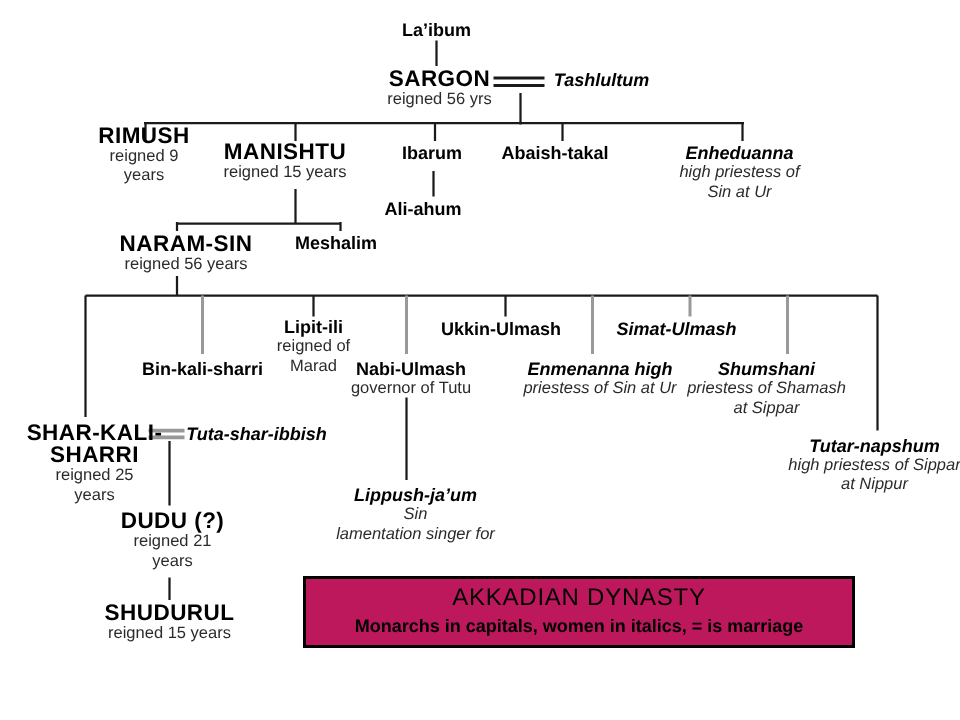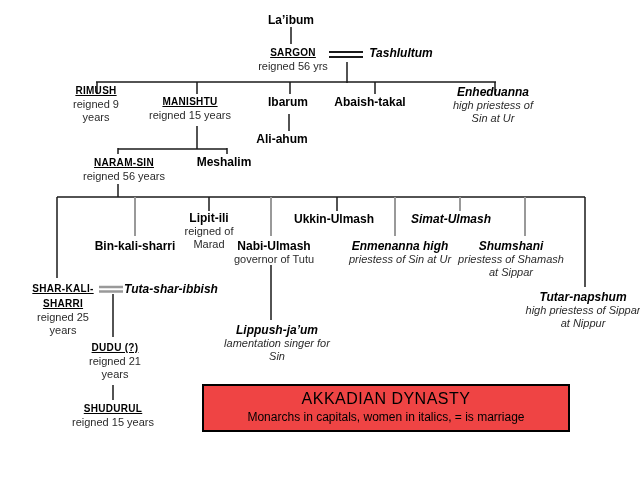--- a/index.html
+++ b/index.html
@@ -3,30 +3,30 @@
 <meta charset="utf-8">
 <style>
   html,body{margin:0;padding:0;background:#fff;}
   .stage{
     position:relative;width:640px;height:480px;background:#fff;overflow:hidden;
     font-family:"Liberation Sans","DejaVu Sans",sans-serif;color:#000;
   }
   .lines{position:absolute;left:0;top:0;width:640px;height:480px;}
   .node{position:absolute;transform:translateX(-50%);text-align:center;white-space:nowrap;}
   .nm{display:block;font-weight:bold;font-size:12px;line-height:14px;color:#000;}
-  .nm.caps{font-size:10px;line-height:15px;letter-spacing:.3px;text-decoration:underline;}
+  .nm.caps{font-size:15px;line-height:15px;letter-spacing:.3px;}
   .fem .nm{font-style:italic;}
   .dt{display:block;font-size:11px;line-height:13px;color:#2b2b2b;font-weight:normal;}
   .dt.it{font-style:italic;}
   .legend{
     position:absolute;left:202px;top:384px;width:368px;height:48px;
-    border:2px solid #000;background:#ef4444;text-align:center;box-sizing:border-box;
+    border:2px solid #000;background:#be185d;text-align:center;box-sizing:border-box;
   }
   .legend-title{font-size:16px;letter-spacing:.5px;margin-top:4px;line-height:17px;}
-  .legend-sub{font-size:12px;font-weight:normal;margin-top:4px;line-height:13px;}
+  .legend-sub{font-size:12px;font-weight:bold;margin-top:4px;line-height:13px;}
 </style>
 </head>
 <body>
 
 <div class="stage">
 
   <svg class="lines" viewBox="0 0 640 480" xmlns="http://www.w3.org/2000/svg">
     <g stroke="#1a1a1a" stroke-width="1.5">
       <line x1="291" y1="27" x2="291" y2="44"></line>
       <line x1="347" y1="62" x2="347" y2="83"></line>
@@ -97,21 +97,21 @@
   </div>
 
   <div class="node" style="left:282px;top:132px">
     <span class="nm">Ali-ahum</span>
   </div>
 
   <div class="node" style="left:370px;top:95px">
     <span class="nm">Abaish-takal</span>
   </div>
 
-  <div class="node fem" style="left:493px;top:85px">
+  <div class="node fem" style="left:493px;top:95px">
     <span class="nm">Enheduanna</span>
     <span class="dt it">high priestess of</span>
     <span class="dt it">Sin at Ur</span>
   </div>
 
   <div class="node" style="left:124px;top:155px">
     <span class="nm caps">NARAM-SIN</span>
     <span class="dt">reigned 56 years</span>
   </div>
 
@@ -176,22 +176,22 @@
     <span class="dt">years</span>
   </div>
 
   <div class="node" style="left:113px;top:401px">
     <span class="nm caps">SHUDURUL</span>
     <span class="dt">reigned 15 years</span>
   </div>
 
   <div class="node fem" style="left:277px;top:323px">
     <span class="nm">Lippush-ja’um</span>
+    <span class="dt it">Sin</span>
     <span class="dt it">lamentation singer for</span>
-    <span class="dt it">Sin</span>
   </div>
 
   <div class="legend">
     <div class="legend-title">AKKADIAN DYNASTY</div>
     <div class="legend-sub">Monarchs in capitals, women in italics, = is marriage</div>
   </div>
 
 </div>
 
 </body></html>

